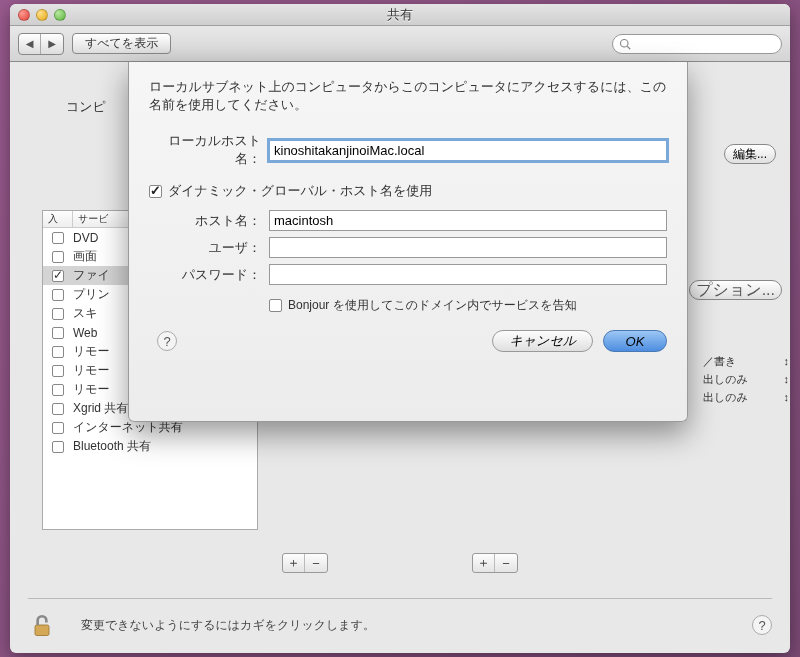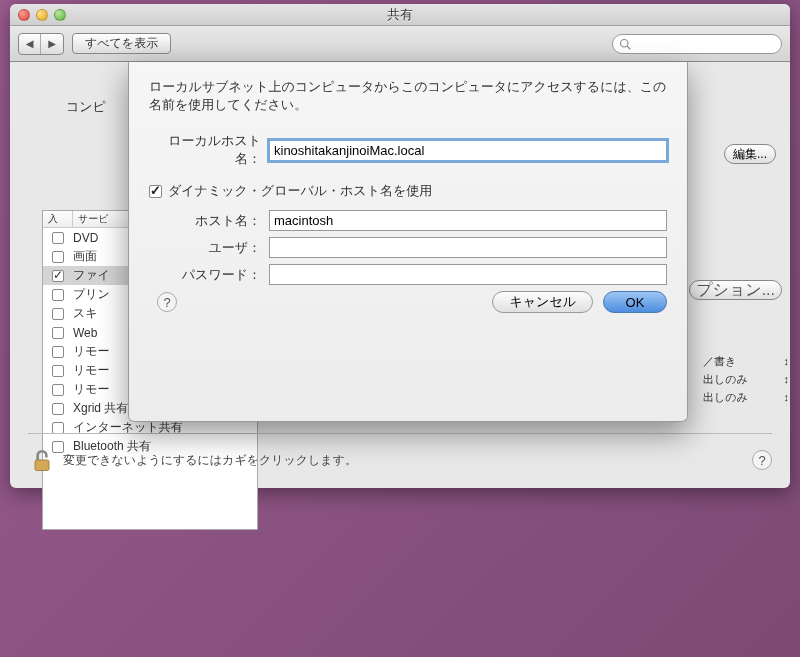--- a/index.html
+++ b/index.html
@@ -1,17 +1,17 @@
 <!DOCTYPE html>
 <html><head>
   <meta charset="utf-8">
   <style>
     * { box-sizing: border-box; margin: 0; padding: 0; font-family: "Lucida Grande", "Hiragino Kaku Gothic Pro", sans-serif; }
     body { background: linear-gradient(135deg, #9a5b8f 0%, #7c4a75 100%); width: 800px; height: 657px; overflow: hidden; position: relative; }
-    .window { position: absolute; top: 4px; left: 10px; width: 780px; height: 484px; background: #e8e8e8; border-radius: 6px; box-shadow: 0 5px 20px rgba(0,0,0,0.4); }
+    .window { position: absolute; top: 4px; left: 10px; width: 780px; height: 649px; background: #e8e8e8; border-radius: 6px; box-shadow: 0 5px 20px rgba(0,0,0,0.4); }
     .titlebar { height: 22px; background: linear-gradient(#e4e4e4, #cfcfcf); border-radius: 6px 6px 0 0; border-bottom: 1px solid #a0a0a0; display: flex; align-items: center; position: relative; }
     .traffic { display: flex; gap: 6px; margin-left: 8px; }
     .tl { width: 12px; height: 12px; border-radius: 50%; border: 1px solid rgba(0,0,0,0.2); }
     .tl.r { background: radial-gradient(circle at 30% 30%, #ff9a8f, #e0443e); }
     .tl.y { background: radial-gradient(circle at 30% 30%, #ffe08a, #e6a817); }
     .tl.g { background: radial-gradient(circle at 30% 30%, #b6e89f, #5db43c); }
     .title { position: absolute; left: 0; right: 0; text-align: center; font-size: 13px; color: #333; text-shadow: 0 1px 0 #fff; }
     .toolbar { height: 36px; background: linear-gradient(#e8e8e8, #d4d4d4); border-bottom: 1px solid #8a8a8a; display: flex; align-items: center; padding: 0 8px; gap: 8px; }
     .navbtn { display: flex; border: 1px solid #888; border-radius: 4px; overflow: hidden; background: linear-gradient(#fff, #ddd); }
     .navbtn div { width: 22px; height: 20px; display: flex; align-items: center; justify-content: center; font-size: 10px; color: #555; cursor: pointer; }
@@ -33,37 +33,37 @@
     .cb .box { width: 12px; height: 12px; border: 1px solid #888; border-radius: 2px; background: #fff; position: relative; }
     .cb .box.chk::after { content: "✓"; position: absolute; top: -3px; left: 0; font-size: 12px; color: #333; }
     .rlabel { flex: 1; white-space: nowrap; overflow: hidden; }
     .optbtn { position: absolute; right: 8px; top: 218px; height: 20px; padding: 0 6px; border: 1px solid #888; border-radius: 12px; background: linear-gradient(#fff, #e0e0e0); font-size: 16px; color: #555; display: flex; align-items: center; }
     .pmgroup { position: absolute; bottom: 80px; display: flex; border: 1px solid #999; border-radius: 3px; overflow: hidden; background: linear-gradient(#fdfdfd, #e4e4e4); }
     .pmgroup div { width: 22px; height: 18px; display: flex; align-items: center; justify-content: center; font-size: 13px; color: #444; cursor: pointer; }
     .pmgroup div:first-child { border-right: 1px solid #bbb; }
     .rightcol { position: absolute; right: 1px; top: 290px; width: 86px; font-size: 11px; color: #333; }
     .rightcol div { height: 18px; display: flex; align-items: center; justify-content: space-between; }
     .lockrow { position: absolute; bottom: 14px; left: 18px; right: 18px; display: flex; align-items: center; border-top: 1px solid #bbb; padding-top: 12px; }
-    .lockrow span { font-size: 12px; color: #444; margin-left: 7px; }
+    .lockrow span { font-size: 12px; color: #444; margin-left: 25px; }
     .helpbtn { width: 20px; height: 20px; border: 1px solid #aaa; border-radius: 50%; background: #f4f4f4; display: flex; align-items: center; justify-content: center; font-size: 13px; color: #555; cursor: pointer; }
     .lock { width: 28px; height: 28px; }
     .sheet { position: absolute; top: 0; left: 118px; width: 560px; height: 360px; background: linear-gradient(#f6f6f6, #ececec); border: 1px solid #9a9a9a; border-top: none; border-radius: 0 0 6px 6px; box-shadow: 0 12px 30px rgba(0,0,0,0.4); padding: 16px 20px; }
     .sheet .desc { font-size: 13px; color: #333; line-height: 1.4; margin-bottom: 18px; }
     .formrow { display: flex; align-items: center; margin-bottom: 6px; }
     .formrow label { width: 120px; text-align: right; padding-right: 8px; font-size: 13px; color: #333; }
     .formrow input[type=text], .formrow input[type=password] { flex: 1; height: 21px; border: 1px solid #999; padding: 0 4px; font-size: 13px; background: #fff; }
     .formrow input.focus { outline: 3px solid #7aa8d8; outline-offset: -1px; }
     .chkrow { display: flex; align-items: center; margin: 14px 0 10px 0; font-size: 13px; color: #333; }
     .chkrow .box { width: 13px; height: 13px; border: 1px solid #888; border-radius: 2px; background: #fff; margin-right: 6px; position: relative; }
     .chkrow .box.chk::after { content: "✓"; position: absolute; top: -3px; left: 0; font-size: 13px; color: #222; font-weight: bold; }
     .chkrow2 { display: flex; align-items: center; margin: 12px 0 16px 120px; font-size: 12px; color: #333; }
     .chkrow2 .box { width: 13px; height: 13px; border: 1px solid #888; border-radius: 2px; background: #fff; margin-right: 6px; }
     .btnrow { display: flex; justify-content: flex-end; align-items: center; gap: 10px; margin-top: 6px; }
     .btnrow .help { margin-right: auto; margin-left: 8px; }
-    .btn { height: 22px; padding: 0 16px; border-radius: 12px; font-size: 13px; cursor: pointer; display: flex; align-items: center; border: 1px solid #999; background: linear-gradient(#fdfdfd, #e0e0e0); }
+    .btn { height: 22px; padding: 0 16px; border-radius: 12px; font-size: 13px; cursor: pointer; display: flex; align-items: center; border: 1px solid #999; background: linear-gradient(#fdfdfd, #e0e0e0); font-style: italic; }
     .btn.default { border-color: #4a78b3; background: linear-gradient(#9dc7f4, #4d8de0); color: #000; min-width: 64px; justify-content: center; }
   </style>
 </head>
 <body>
 
 <div class="window">
   <div class="titlebar">
     <div class="traffic">
       <div class="tl r"></div>
       <div class="tl y"></div>
@@ -220,20 +220,24 @@
         <input type="text" value="macintosh" style="">
       </div>
       <div class="formrow">
         <label>ユーザ：</label>
         <input type="text" value="" style="">
       </div>
       <div class="formrow">
         <label>パスワード：</label>
         <input type="password" value="" style="">
       </div>
+      <div class="chkrow2">
+        <div class="box"></div>
+        <span>Bonjour を使用してこのドメイン内でサービスを告知</span>
+      </div>
       <div class="btnrow">
         <div class="helpbtn help">?</div>
         <div class="btn">キャンセル</div>
         <div class="btn default">OK</div>
       </div>
     </div>
 
   </div>
 </div>
 

